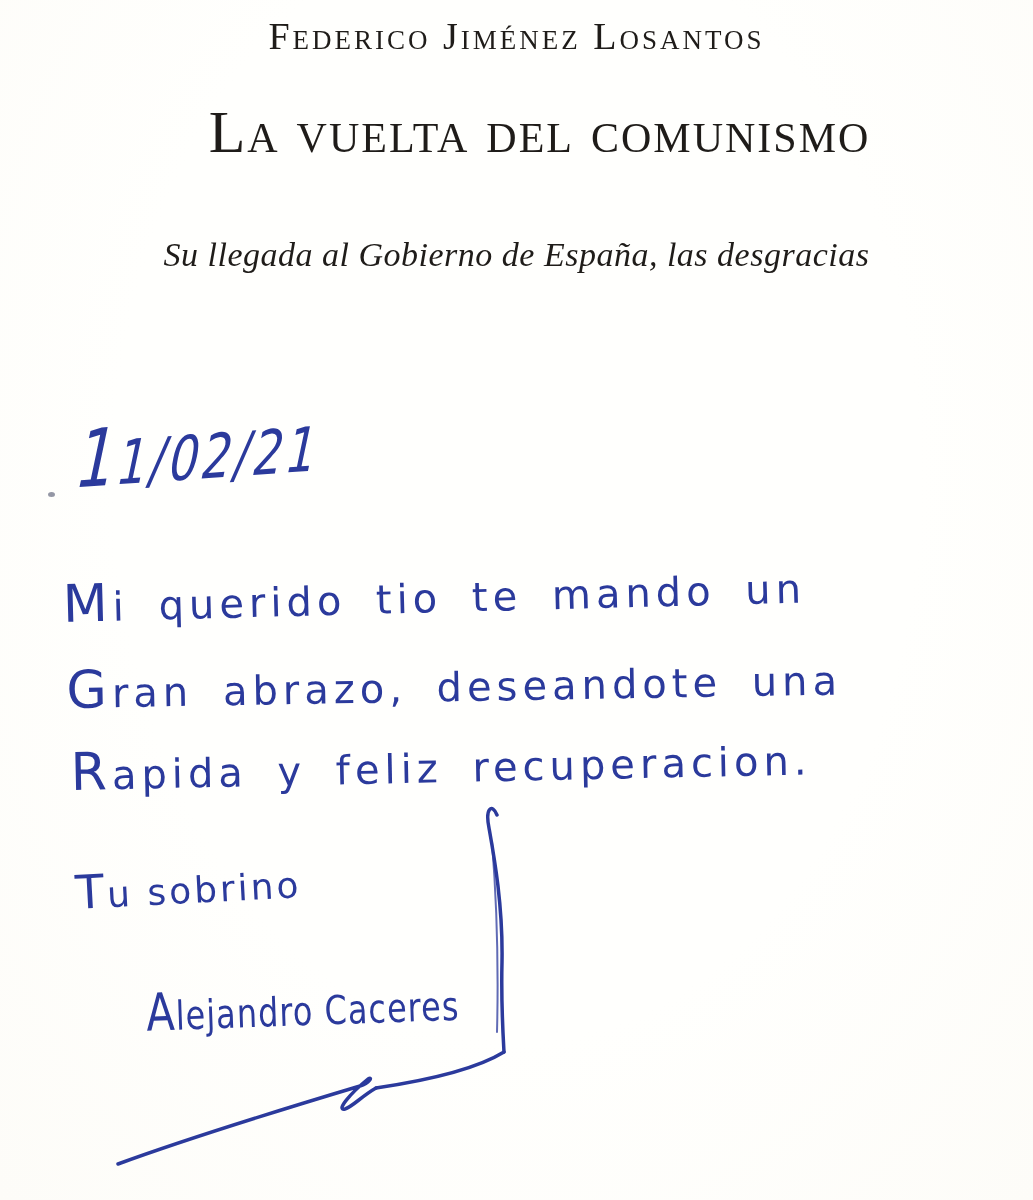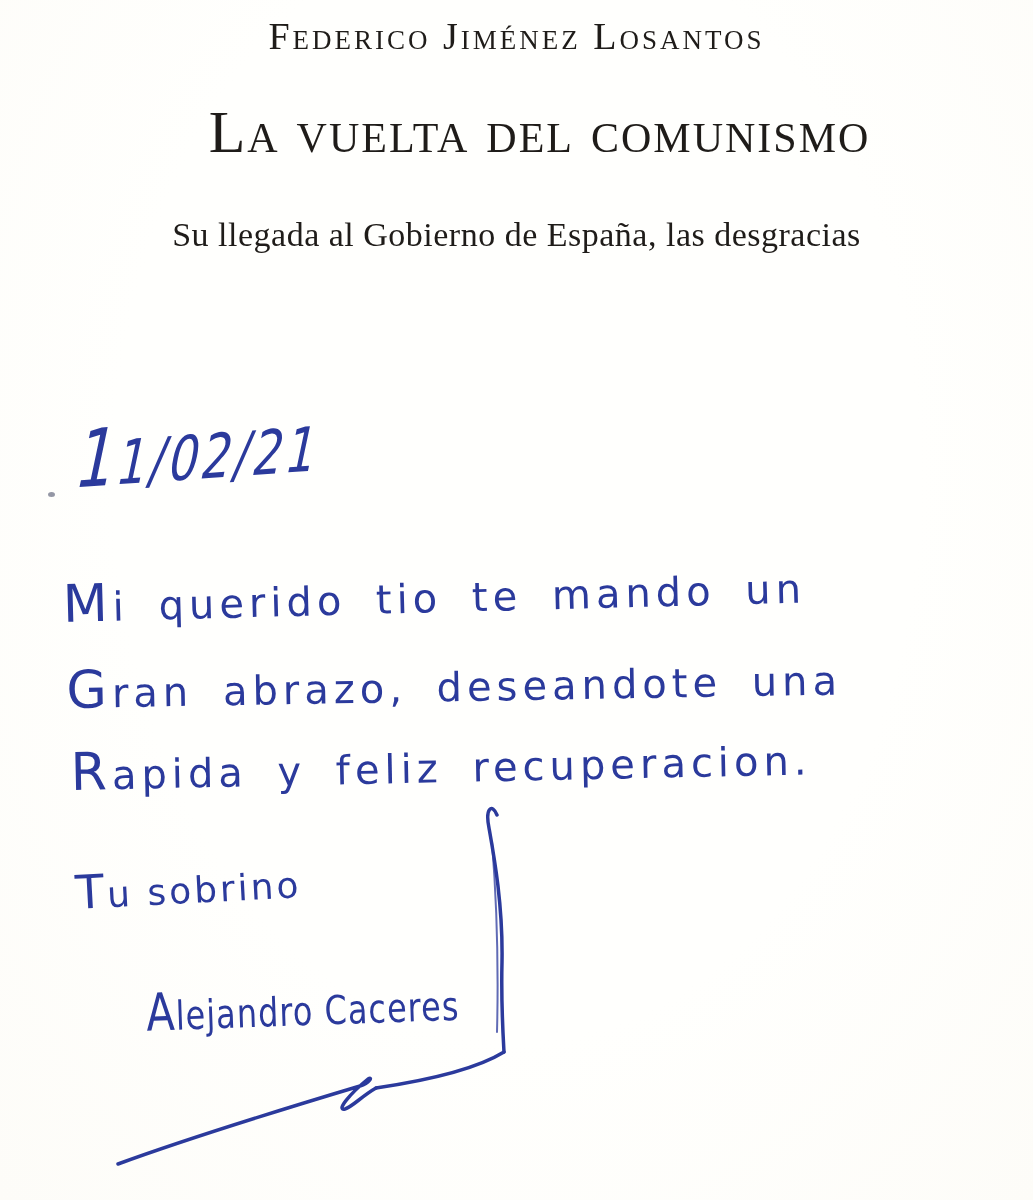--- a/index.html
+++ b/index.html
@@ -30,24 +30,25 @@
     letter-spacing:3px;
   }
   .title{
     top:98px;
     font-size:60px;
     font-variant:small-caps;
     letter-spacing:2px;
     padding-left:23px;
   }
   .subtitle{
-    top:212px;
+    top:232px;
     font-size:34px;
     line-height:1.38;
     letter-spacing:0.5px;
+    font-style:italic;
   }
   
   .hand{
     position:absolute;
     color:var(--ink);
     font-family:"DejaVu Sans", sans-serif;
     white-space:nowrap;
     font-weight:normal;
   }
   .hand::first-letter{font-size:1.3em;}

